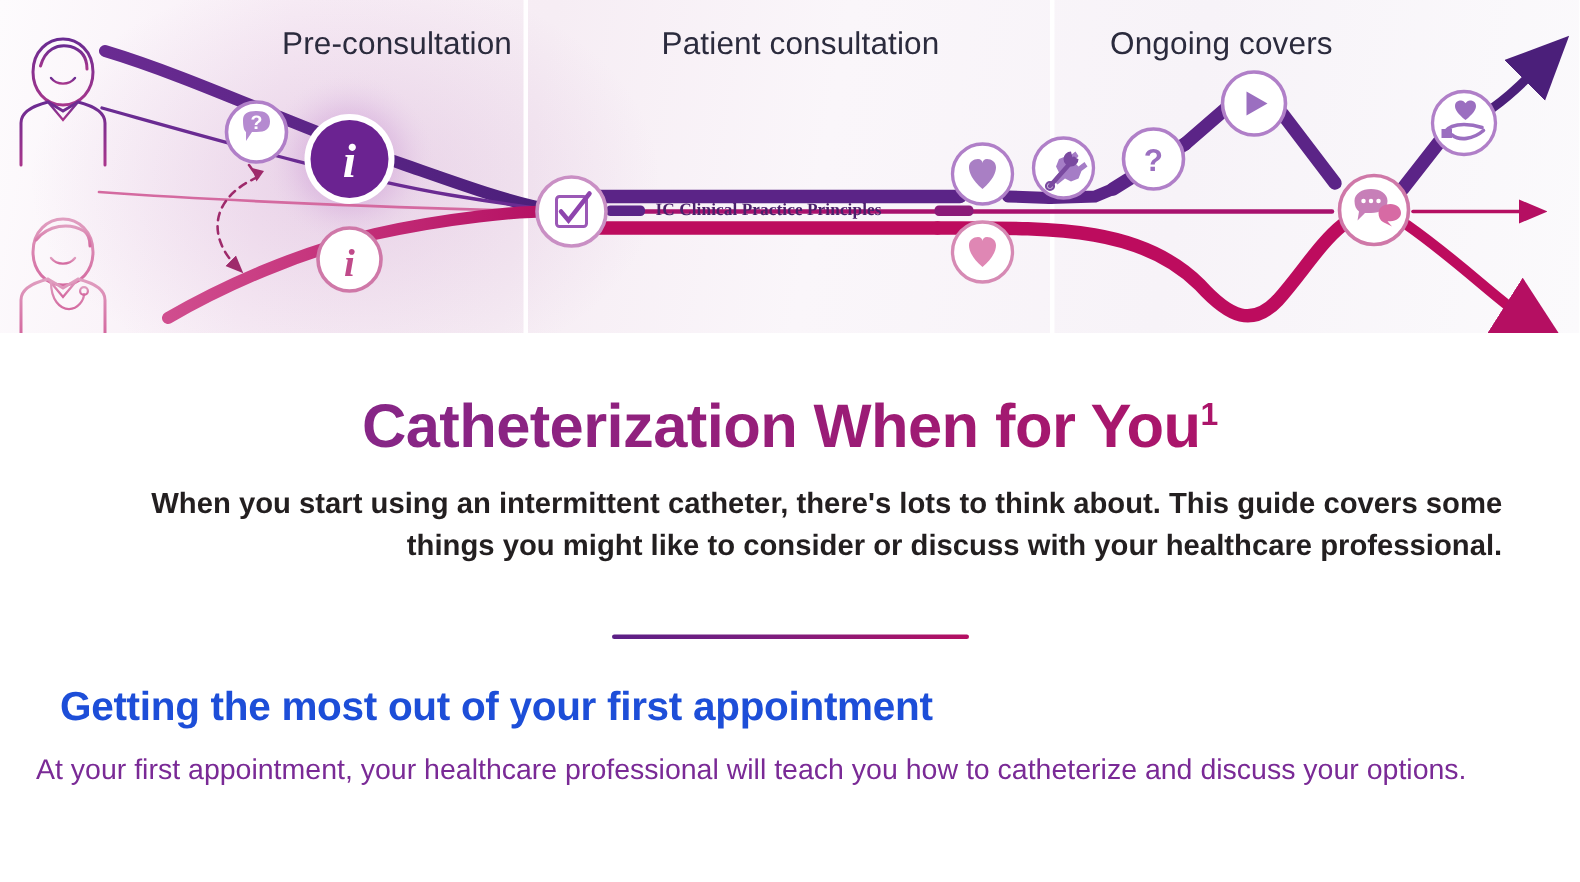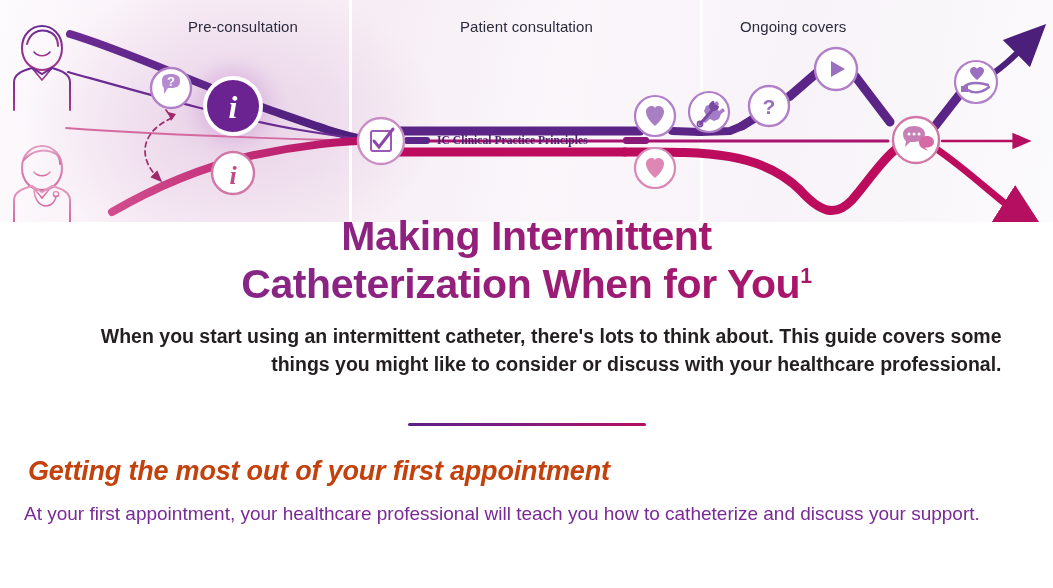--- a/index.html
+++ b/index.html
@@ -29,27 +29,27 @@
   .banner-svg {
     position: absolute;
     inset: 0;
     width: 1053px;
     height: 222px;
   }
 
   .stage-label {
     position: absolute;
     top: 18px;
-    font-size: 15px;
+    font-size: 21px;
     color: #2b2b3d;
     letter-spacing: .1px;
     white-space: nowrap;
   }
   .stage-label.s1 { left: 188px; }
-  .stage-label.s2 { left: 460px; }
+  .stage-label.s2 { left: 441px; }
   .stage-label.s3 { left: 740px; }
 
   .principles-label {
     position: absolute;
     left: 437px;
     top: 134px;
     font-size: 11.5px;
     font-weight: 700;
     color: #4a1f6b;
     letter-spacing: .05px;
@@ -106,27 +106,26 @@
   }
 
   
   .section {
     position: absolute;
     top: 455px;
     left: 24px;
     width: 1000px;
   }
   .section-heading {
-    margin: 0 0 14px 4px;
+    margin: 0 0 14px 16px;
     font-size: 27px;
     line-height: 1.2;
     font-weight: 700;
-    color: #c2410c;
+    color: #1d4ed8;
     letter-spacing: -0.2px;
-    font-style: italic;
   }
   .section-body {
     margin: 0;
     font-size: 19px;
     line-height: 1.42;
     color: #7a2a96;
     max-width: 960px;
   }
 </style>
 </head>
@@ -320,25 +319,25 @@
 
   <div class="stage-label s1">Pre-consultation</div>
   <div class="stage-label s2">Patient consultation</div>
   <div class="stage-label s3">Ongoing covers</div>
 
   <div class="principles-label">IC Clinical Practice Principles</div>
 </div>
 
 <div class="title-wrap">
   <h1 class="main-title">
-    <span>Making Intermittent</span><br>
+    <br>
     <span>Catheterization When for You</span><sup>1</sup>
   </h1>
 </div>
 
 <p class="intro">When you start using an intermittent catheter, there's lots to think about. This guide covers some things you might like to consider or discuss with your healthcare professional.</p>
 
 <div class="divider"></div>
 
 <div class="section">
   <h2 class="section-heading">Getting the most out of your first appointment</h2>
-  <p class="section-body">At your first appointment, your healthcare professional will teach you how to catheterize and discuss your support.</p>
+  <p class="section-body">At your first appointment, your healthcare professional will teach you how to catheterize and discuss your options.</p>
 </div>
 
 </body></html>

